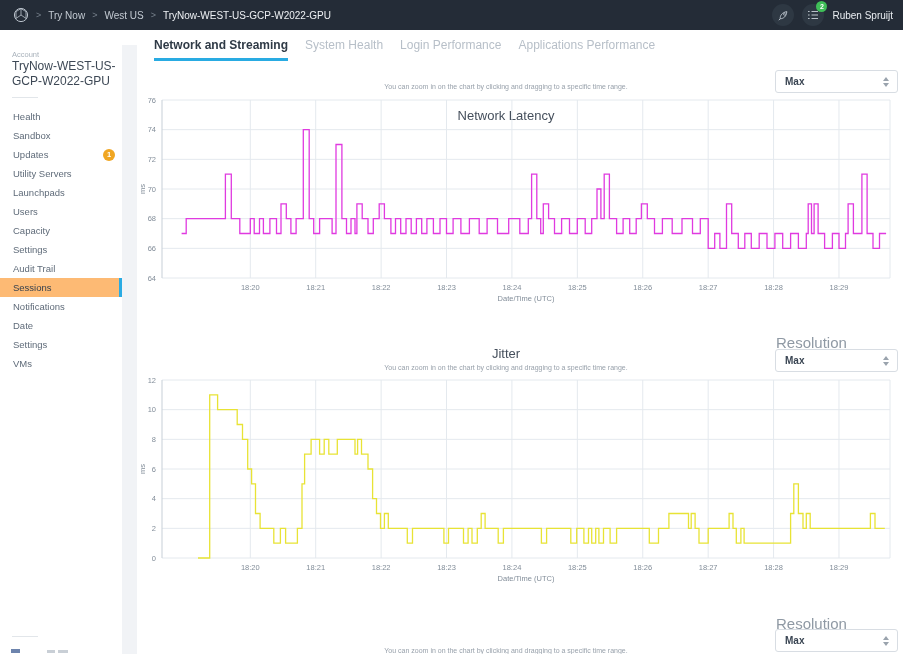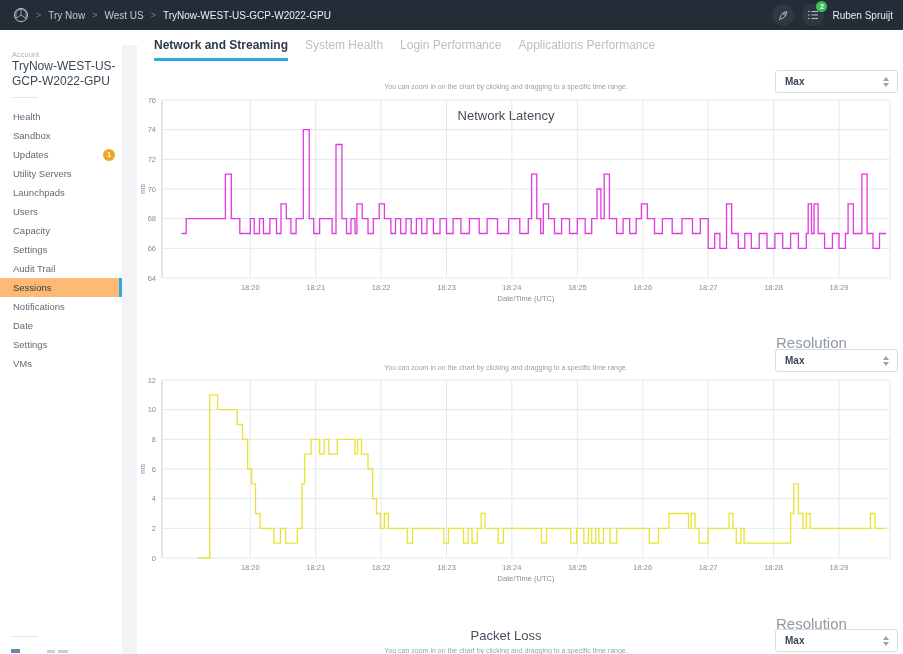--- a/index.html
+++ b/index.html
@@ -186,20 +186,21 @@
       <line x1="702.9811320754717" x2="702.9811320754717" y1="8" y2="186" stroke="#e4e9ee" stroke-width="1"></line>
       <text x="702.9811320754717" y="198" text-anchor="middle" class="tick">18:29</text>
       <line x1="754" x2="754" y1="8" y2="186" stroke="#e4e9ee" stroke-width="1"></line>
       <line x1="26" x2="26" y1="8" y2="186" stroke="#c7cfd7" stroke-width="1"></line>
       <text x="9" y="97" text-anchor="middle" class="tick" transform="rotate(-90 9 97)">ms</text>
       <text x="390" y="209" text-anchor="middle" class="tick">Date/Time (UTC)</text>
       <path d="M45.6 141.5H50.2V126.7H89.4V82.2H95.3V126.7H103.8V141.5H114.3V126.7H118.2V141.5H123.5V126.7H127.4V141.5H133.9V126.7H140.5V141.5H145.0V111.8H150.3V126.7H154.9V141.5H160.1V126.7H167.3V37.7H173.2V126.7H177.7V141.5H183.6V126.7H196.1V141.5H200.0V52.5H205.9V126.7H210.5V141.5H215.0V126.7H219.0V141.5H220.9V111.8H226.2V126.7H232.0V141.5H237.3V126.7H243.2V111.8H248.4V126.7H254.9V141.5H259.5V126.7H264.7V141.5H270.0V126.7H275.2V141.5H280.4V126.7H285.7V141.5H290.9V126.7H297.4V141.5H304.0V126.7H310.5V141.5H317.1V126.7H324.9V141.5H333.4V126.7H343.2V141.5H351.1V126.7H361.5V141.5H372.7V126.7H383.8V141.5H392.3V126.7H395.6V82.2H400.8V126.7H404.7V141.5H407.3V111.8H412.6V126.7H418.5V141.5H425.6V126.7H433.5V141.5H441.3V126.7H449.2V141.5H455.7V126.7H461.0V97.0H464.9V126.7H468.2V82.2H473.4V126.7H480.6V141.5H487.1V126.7H493.7V141.5H500.2V126.7H505.4V111.8H511.3V126.7H518.5V141.5H526.4V126.7H536.2V141.5H546.0V126.7H556.5V141.5H564.3V126.7H572.2V156.3H578.7V141.5H583.9V156.3H590.5V111.8H595.7V141.5H602.3V156.3H608.8V141.5H615.3V156.3H623.2V141.5H631.0V156.3H638.9V141.5H646.7V156.3H654.6V141.5H662.4V156.3H670.3V141.5H672.2V111.8H675.5V141.5H678.1V111.8H682.1V141.5H688.6V156.3H696.4V141.5H703.0V156.3H709.5V141.5H712.1V111.8H717.4V141.5H725.9V82.2H731.1V141.5H737.0V156.3H743.5V141.5H750.1V141.5" fill="none" stroke="#e03ae0" stroke-width="1.3" stroke-linejoin="miter"></path>
     </svg>
 
   <div class="rf-label" style="top:334px;">Resolution Function</div>
+  <div class="chart-title" style="top:346px;">Jitter</div>
   <div class="chart-sub" style="top:364px;">You can zoom in on the chart by clicking and dragging to a specific time range.</div>
   <div class="select" style="top:349px;">
     <span class="val">Max</span>
     <span class="arrows">
         <span class="tri-up"></span>
         <span class="tri-dn"></span>
       </span>
   </div>
   <svg class="chart" style="top:372px;" width="767" height="216">
       <line x1="26" x2="754" y1="186" y2="186" stroke="#e4e9ee" stroke-width="1"></line>
@@ -237,21 +238,20 @@
       <line x1="702.9811320754717" x2="702.9811320754717" y1="8" y2="186" stroke="#e4e9ee" stroke-width="1"></line>
       <text x="702.9811320754717" y="198" text-anchor="middle" class="tick">18:29</text>
       <line x1="754" x2="754" y1="8" y2="186" stroke="#e4e9ee" stroke-width="1"></line>
       <line x1="26" x2="26" y1="8" y2="186" stroke="#c7cfd7" stroke-width="1"></line>
       <text x="9" y="97" text-anchor="middle" class="tick" transform="rotate(-90 9 97)">ms</text>
       <text x="390" y="209" text-anchor="middle" class="tick">Date/Time (UTC)</text>
       <path d="M62.0 186.0H73.7V22.8H81.6V37.7H101.2V52.5H106.5V67.3H111.7V97.0H115.6V111.8H119.5V141.5H124.1V156.3H137.8V171.2H144.4V156.3H149.6V171.2H161.4V156.3H166.0V111.8H168.6V82.2H175.1V67.3H183.6V82.2H188.2V67.3H192.8V82.2H201.3V67.3H219.0V82.2H221.6V67.3H225.5V82.2H232.0V97.0H236.6V126.7H240.5V141.5H244.5V156.3H248.4V141.5H252.3V156.3H271.3V171.2H276.5V156.3H307.9V171.2H312.5V156.3H327.5V171.2H332.1V156.3H336.0V171.2H341.3V156.3H345.2V141.5H349.1V156.3H362.2V171.2H367.4V156.3H405.4V171.2H410.6V156.3H434.8V171.2H440.7V156.3H447.9V171.2H452.5V156.3H455.7V171.2H459.7V156.3H462.9V171.2H467.5V156.3H474.1V171.2H480.6V156.3H513.3V171.2H522.5V156.3H532.9V141.5H552.5V156.3H555.2V141.5H559.1V156.3H563.0V171.2H572.2V156.3H593.1V141.5H597.0V156.3H600.3V171.2H604.9V156.3H608.1V171.2H654.6V141.5H657.8V111.8H662.4V141.5H667.0V156.3H670.3V141.5H674.2V156.3H734.4V141.5H739.0V156.3H748.8V156.3" fill="none" stroke="#e8e335" stroke-width="1.3" stroke-linejoin="miter"></path>
     </svg>
 
   <div class="rf-label" style="top:615px;">Resolution Function</div>
-  <div class="chart-title" style="top:628px;">Packet Loss</div>
   <div class="chart-sub" style="top:647px;">You can zoom in on the chart by clicking and dragging to a specific time range.</div>
   <div class="select" style="top:629px;">
     <span class="val">Max</span>
     <span class="arrows">
         <span class="tri-up"></span>
         <span class="tri-dn"></span>
       </span>
   </div>
 
 </div>

